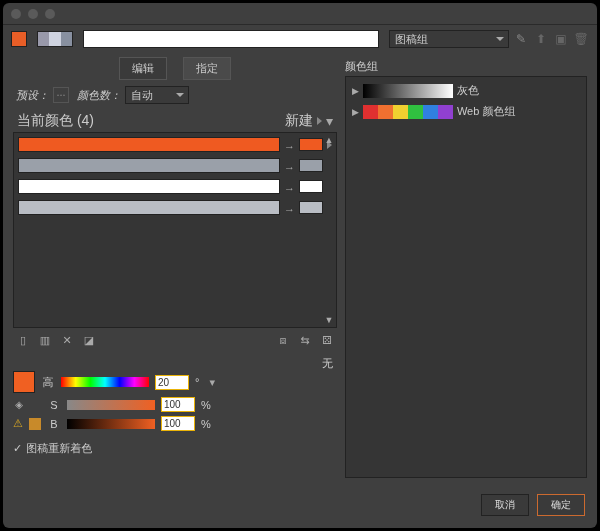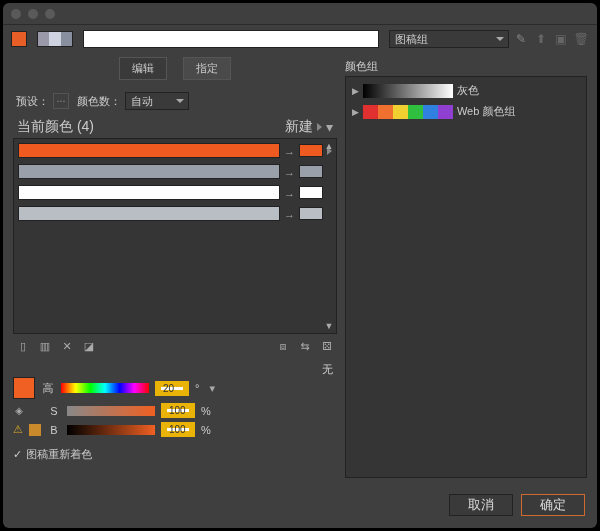--- a/index.html
+++ b/index.html
@@ -24,26 +24,26 @@
     .tool-input { flex:1; height:18px; background:#fff; border:1px solid #222; margin:0 6px; }
     .select { height:18px; background:#3a3a3a; border:1px solid #222; color:#ccc; font-size:11px; display:flex; align-items:center; padding:0 16px 0 5px; position:relative; }
     .select::after { content:""; position:absolute; right:4px; top:6px; border:4px solid transparent; border-top-color:#aaa; }
     .ticon { width:16px; height:16px; display:flex; align-items:center; justify-content:center; color:#888; font-size:12px;}
     .ticon.inactive { color:#666; }
 
     .main { flex:1; display:flex; padding: 4px 10px 8px 10px; gap:8px; }
     .left { width: 324px; display:flex; flex-direction:column; }
     .right { flex:1; display:flex; flex-direction:column; }
 
-    .tabs { display:flex; justify-content:center; gap:16px; margin-bottom:12px; }
+    .tabs { display:flex; justify-content:center; gap:16px; margin-bottom:6px; }
     .tab { font-size:11px; color:#ccc; padding:3px 12px; background:#3a3a3a; border:1px solid #555; }
     .tab.active { background:#4a4a4a; }
 
     .row { display:flex; align-items:center; gap:4px; font-size:11px; color:#ccc; margin-bottom:6px; }
-    .label { text-align:right; }
+    .label { text-align:right;font-style:italic; }
     .iconbox { width:16px;height:16px;border:1px solid #555;display:flex;align-items:center;justify-content:center;color:#aaa;font-size:9px;}
 
     .list-head { display:flex; justify-content:space-between; font-size:14px; color:#ccc; padding:2px 4px; }
     .list-frame { background:#353535; border:1px solid #222; padding:4px; height:196px; position:relative;}
     .color-row { display:flex; align-items:center; gap:4px; margin-bottom:6px; }
     .color-bar { flex:1; height:15px; border:1px solid #222; }
     .arrow { color:#aaa; font-size:11px; }
     .color-chip { width:24px; height:13px; border:1px solid #222; }
     .end-tri { width:0;height:0; border-top:4px solid transparent; border-bottom:4px solid transparent; border-left:5px solid #888; }
     .list-scroll-up, .list-scroll-down { position:absolute; right:2px; width:10px; font-size:9px; color:#aaa; text-align:center;}
@@ -54,35 +54,35 @@
     .tbtn { width:16px;height:16px; color:#aaa; font-size:11px; display:flex;align-items:center;justify-content:center;}
 
     .hsb { font-size:11px; color:#ccc; }
     .hsb .row2 { display:flex; align-items:center; gap:6px; margin-bottom:4px;}
     .bigsw { width:22px;height:22px;background:#f06022;border:1px solid #222;}
     .tiny { width:12px;height:12px;display:flex;align-items:center;justify-content:center;color:#aaa;font-size:10px;}
     .warn { color:#d6a625; font-size:11px;}
     .spectrum { width:88px; height:10px; background: linear-gradient(to right,#f00,#ff0,#0f0,#0ff,#00f,#f0f,#f00);}
     .sat { width:88px; height:10px; background: linear-gradient(to right,#888,#f06022);}
     .bri { width:88px; height:10px; background: linear-gradient(to right,#000,#f06022);}
-    .numbox { width:34px; height:15px; background:#fff; border:6px solid #eab308; font-size:10px; color:#333; padding-left:2px; display:flex;align-items:center;}
+    .numbox { width:34px; height:15px; background:#fff; border:1px solid #eab308; font-size:10px; color:#333; padding-left:2px; display:flex;align-items:center;}
     .none { font-size:11px; color:#ccc; text-align:right; padding-right:4px; margin-top:2px;}
     .chk { font-size:11px; color:#ccc; display:flex; align-items:center; gap:4px; margin-top:6px;}
 
     .right-head { font-size:11px; color:#ccc; padding:2px 0;}
     .right-frame { background:#353535; border:1px solid #222; padding:6px; flex:1; }
     .grp-row { display:flex; align-items:center; gap:4px; margin-bottom:6px; font-size:11px; color:#ccc;}
     .grp-tri { color:#aaa; font-size:9px;}
     .grad-gray { width:90px; height:14px; background:linear-gradient(to right,#000,#fff);}
     .rainbow { width:90px; height:14px; display:flex;}
     .rainbow span{flex:1;}
     .r1{background:#e03030;} .r2{background:#f07030;} .r3{background:#f0d030;} .r4{background:#30c040;} .r5{background:#3080e0;} .r6{background:#9040d0;}
 
     .footer { display:flex; justify-content:flex-end; gap:8px; padding:8px 12px 12px; }
-    .btn { width:64px; height:22px; font-size:13px; color:#ddd; background:#3a3a3a; border:1px solid #222; display:flex; align-items:center; justify-content:center;}
+    .btn { width:48px; height:22px; font-size:10px; color:#ddd; background:#3a3a3a; border:1px solid #222; display:flex; align-items:center; justify-content:center;}
     .btn.primary { border:1px solid #cc6a2f; }
   </style>
 </head>
 <body>
 
 <div class="window">
 
   <div class="titlebar">
     <div class="traffic">
       <span></span>

